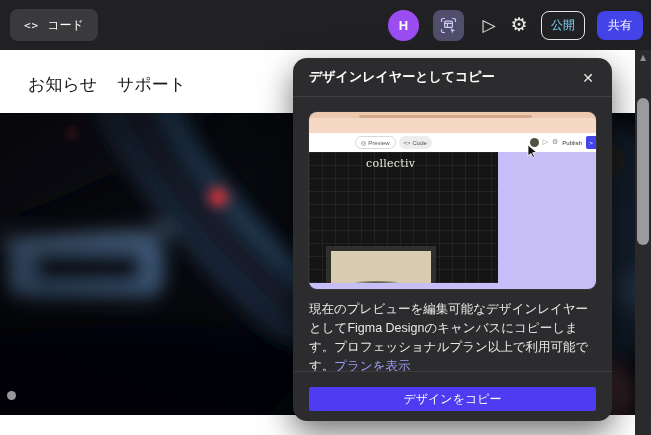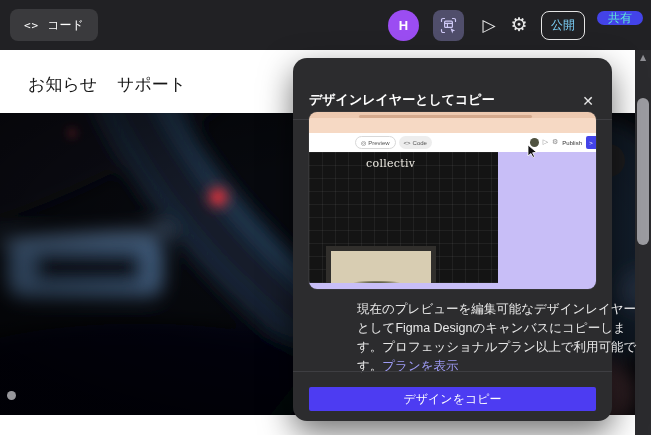--- a/index.html
+++ b/index.html
@@ -20,22 +20,22 @@
     font-size:13px; font-weight:bold; cursor:pointer; }
   .copy-layer-btn { position:absolute; left:433px; top:10px; width:31px; height:31px; border-radius:8px;
     background:#504e6b; display:flex; align-items:center; justify-content:center; border:none; cursor:pointer; }
   .play-btn { position:absolute; left:477px; top:13px; width:24px; height:24px; color:#e8e8e8;
     font-size:17px; line-height:24px; text-align:center; cursor:pointer; background:none; border:none; }
   .gear-btn { position:absolute; left:506px; top:11px; width:26px; height:27px; color:#e8e8e8;
     font-size:19px; line-height:27px; text-align:center; cursor:pointer; background:none; border:none; }
   .publish-btn { position:absolute; left:541px; top:11px; height:29px; padding:0 9px;
     border:1px solid #e5e5e5; border-radius:8px; color:#7dd3fc; font-size:12px; display:flex; align-items:center;
     background:transparent; cursor:pointer; }
-  .share-btn { position:absolute; left:597px; top:11px; height:14px; padding:0 11px; border-radius:8px;
-    color:#5eead4; font-size:12px; display:flex; align-items:center; background:var(--accent-blue); border:none; cursor:pointer; }
+  .share-btn { position:absolute; left:597px; top:11px; height:29px; padding:0 11px; border-radius:8px;
+    color:#ffffff; font-size:12px; display:flex; align-items:center; background:var(--accent-blue); border:none; cursor:pointer; }
 
   
   .page { position:absolute; left:0; top:50px; width:651px; height:385px; background:#ffffff; }
   .nav-link { position:absolute; top:23px; font-size:17px; color:#161616; text-decoration:none; cursor:pointer; }
   .nav-link.n1 { left:28px; } .nav-link.n2 { left:117px; }
 
   .hero { position:absolute; left:0; top:63px; width:636px; height:302px; background:#07090e; overflow:hidden; }
   .hero::after { content:""; position:absolute; inset:0;
     background:radial-gradient(90% 80% at 60% 40%, rgba(25,38,58,0) 30%, rgba(0,0,0,.55) 85%); }
   .carousel-dot { position:absolute; left:7px; top:341px; width:9px; height:9px; border-radius:50%;
@@ -48,21 +48,21 @@
   .scrollbar { position:absolute; left:635px; top:50px; width:16px; height:385px; background:#2b2b2e; z-index:6; }
   .scrollbar-arrow { position:absolute; top:3px; left:0; width:16px; text-align:center; font-size:8px;
     color:#8f8f94; cursor:pointer; }
   .scrollbar-thumb { position:absolute; left:2px; top:48px; width:12px; height:147px; border-radius:6px;
     background:#9c9ca1; cursor:pointer; }
 
   
   .dialog { position:absolute; left:293px; top:58px; width:319px; height:363px; background:#2c2c2e;
     border-radius:14px; box-shadow:0 12px 32px rgba(0,0,0,.55); z-index:10; color:#fff; }
   .dialog-header { height:39px; border-bottom:1px solid #3e3e42; display:flex; align-items:center;
-    padding:0 16px; position:relative;margin-top:23px; }
+    padding:0 16px; position:relative; }
   .dialog-title { font-size:13px; font-weight:bold; }
   .dialog-close { position:absolute; right:12px; top:8px; width:24px; height:24px; text-align:center;
     line-height:24px; color:#e8e8e8; font-size:14px; cursor:pointer; background:none; border:none; }
 
   .preview { position:absolute; left:16px; top:54px; width:287px; height:177px; border-radius:8px;
     overflow:hidden; box-shadow:0 0 0 1px rgba(255,255,255,.05); }
   .mini-chrome { height:21px; background:linear-gradient(#edc9b0 0%, #edc9b0 30%, var(--peach-bar) 30%); position:relative; }
   .mini-chrome::after { content:""; position:absolute; left:50px; right:64px; top:3px; height:3px;
     border-radius:2px; background:rgba(150,90,55,.28); }
   .mini-toolbar { height:19px; background:#fff; position:relative; display:flex; align-items:center; }
@@ -83,21 +83,21 @@
       linear-gradient(90deg, rgba(255,255,255,.055) 1px, transparent 1px);
     background-size:13px 13px; overflow:hidden; }
   .mini-site-title { position:absolute; left:57px; top:5px; font-family:"DejaVu Serif", serif; font-size:11px;
     color:#efece4; letter-spacing:.3px; }
   .mini-artwork { position:absolute; left:17px; top:94px; width:110px; height:60px; background:#d8cdb2;
     border:5px solid #312f2c; overflow:hidden; }
   .mini-plant { position:absolute; left:6px; right:6px; bottom:-8px; height:28px;
     background:radial-gradient(60% 90% at 45% 60%, #30351c 0 55%, rgba(48,53,28,0) 75%),
                radial-gradient(40% 70% at 72% 70%, #3c4124 0 45%, rgba(60,65,36,0) 70%); }
 
-  .dialog-body { position:absolute; left:16px; top:242px; width:287px; font-size:12.5px; line-height:19px; color:#e9e9e9;margin-left:48px; }
+  .dialog-body { position:absolute; left:16px; top:242px; width:287px; font-size:12.5px; line-height:19px; color:#e9e9e9; }
   .plan-link { color:var(--link-purple); text-decoration:none; cursor:pointer; }
   .dialog-divider { position:absolute; left:0; right:0; top:313px; height:1px; background:#3e3e42; }
   .cta-btn { position:absolute; left:16px; top:329px; width:287px; height:24px; border-radius:2px;
     background:var(--cta-blue); color:#fff; font-size:12px; display:flex; align-items:center;
     justify-content:center; border:none; cursor:pointer; }
 </style>
 </head>
 <body>
 
 <div class="topbar">

